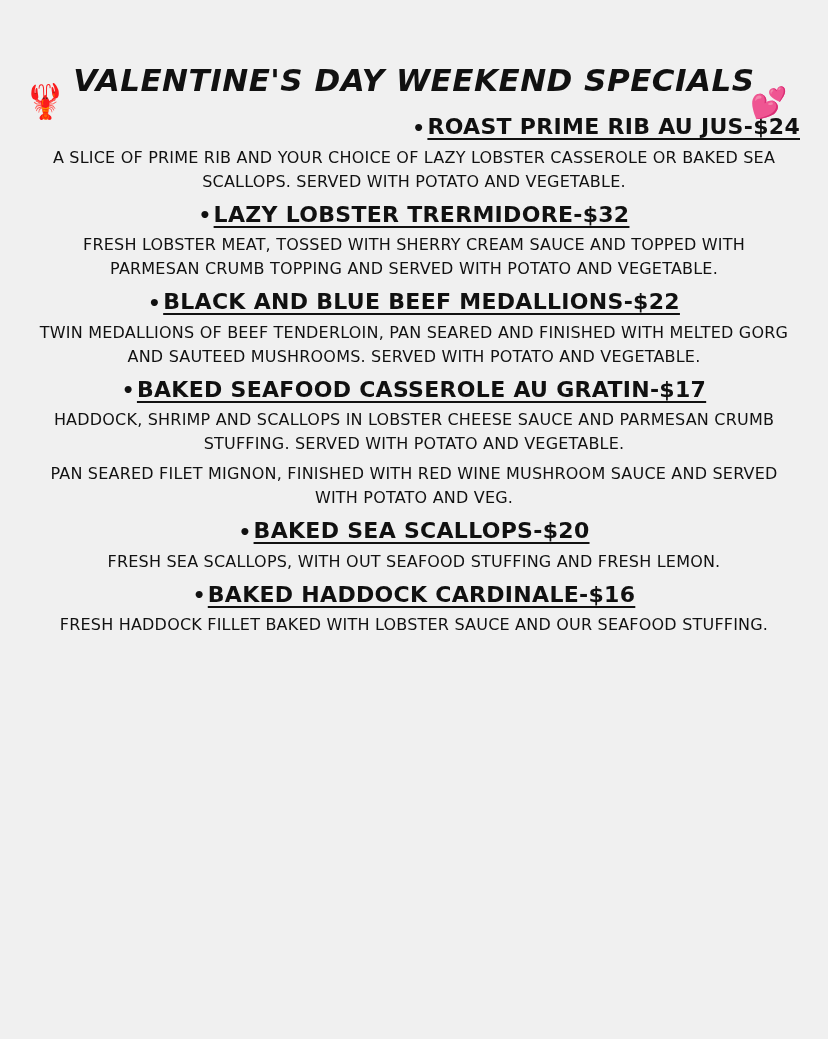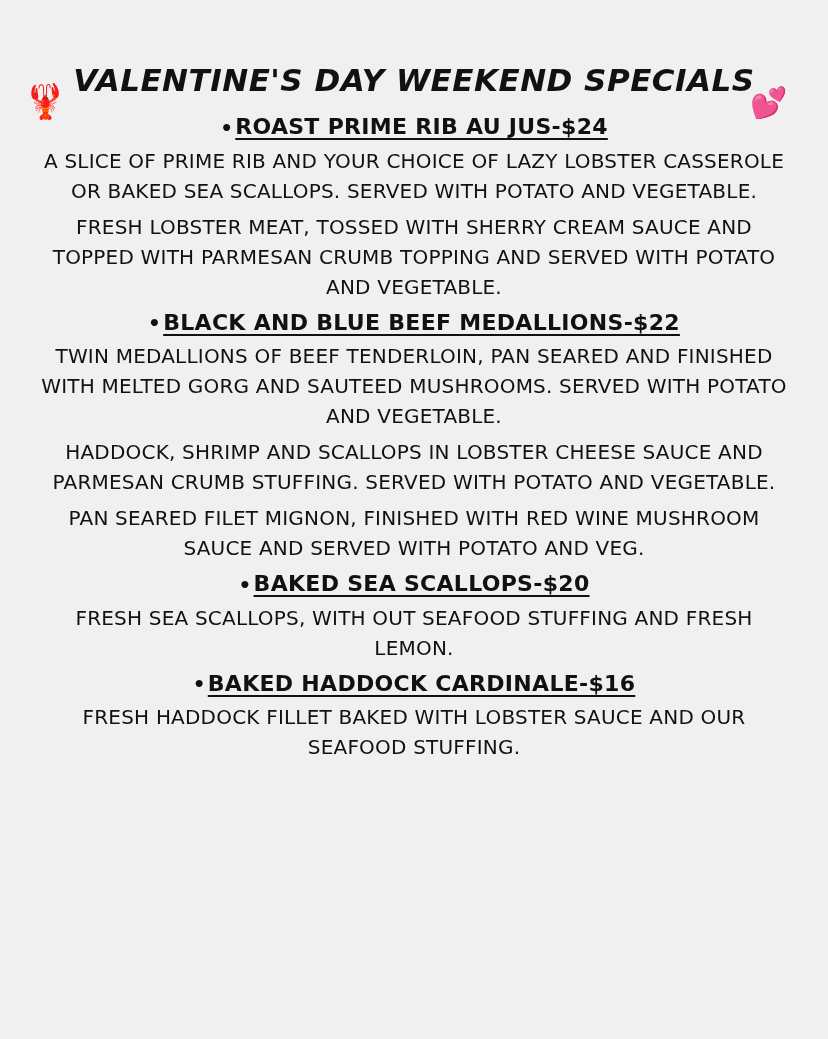--- a/index.html
+++ b/index.html
@@ -69,28 +69,29 @@
     font-size: 20px;
     vertical-align: middle;
     margin-right: 2px;
   }
   .item-name {
     text-decoration: underline;
     text-underline-offset: 4px;
   }
   .item-desc {
     text-align: center;
-    font-size: 20px;
+    font-size: 16px;
     letter-spacing: 0.2px;
     text-transform: uppercase;
     line-height: 1.5;
     margin: 0 10px 4px 10px;
   }
   .first-item .item-head {
     margin-top: 10px;
+    text-align: right;
   }
 </style>
 </head>
 <body>
 
 <div class="page">
 
   <span class="deco deco-lobster">🦞</span>
   <span class="deco deco-hearts">💕</span>
 
@@ -102,34 +103,40 @@
       <div class="item-head">
         <span class="bullet">•</span><span class="item-name">Roast Prime Rib Au Jus-$24</span>
       </div>
     </li>
 
     <li class="item">
       <div class="item-desc">A slice of prime rib and your choice of lazy lobster casserole or baked sea scallops. Served with potato and vegetable.</div>
     </li>
 
     <li class="item">
+      <div class="item-head">
+        <span class="bullet">•</span><span class="item-name">Lazy Lobster Trermidore-$32</span>
+      </div>
       <div class="item-desc">Fresh lobster meat, tossed with sherry cream sauce and topped with parmesan crumb topping and served with potato and vegetable.</div>
     </li>
 
     <li class="item">
     </li>
 
     <li class="item">
       <div class="item-head">
         <span class="bullet">•</span><span class="item-name">Black and Blue Beef Medallions-$22</span>
       </div>
       <div class="item-desc">Twin medallions of beef tenderloin, pan seared and finished with melted gorg and sauteed mushrooms. Served with potato and vegetable.</div>
     </li>
 
     <li class="item">
+      <div class="item-head">
+        <span class="bullet">•</span><span class="item-name">Baked Seafood Casserole Au Gratin-$17</span>
+      </div>
       <div class="item-desc">Haddock, shrimp and scallops in lobster cheese sauce and parmesan crumb stuffing. Served with potato and vegetable.</div>
     </li>
 
 
     <li class="item">
       <div class="item-desc">Pan seared filet mignon, finished with red wine mushroom sauce and served with potato and veg.</div>
     </li>
 
     <li class="item">
       <div class="item-head">

